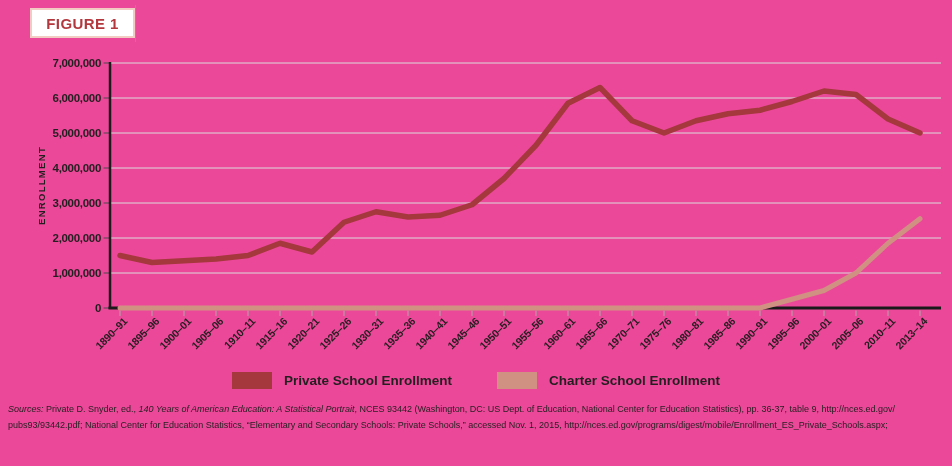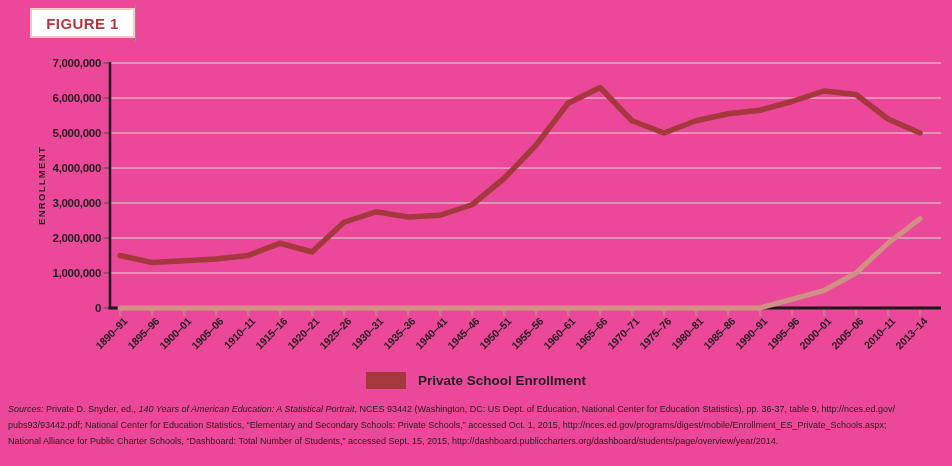--- a/index.html
+++ b/index.html
@@ -128,21 +128,24 @@
       <text transform="translate(896,322) rotate(-45)" text-anchor="end" class="xtick">2010–11</text>
       <text transform="translate(928,322) rotate(-45)" text-anchor="end" class="xtick">2013–14</text>
       <text transform="translate(45,185.5) rotate(-90)" text-anchor="middle" class="axis-title">ENROLLMENT</text>
     </svg>
 
   <div class="legend">
     <div class="legend-item">
       <span class="legend-swatch" style="background: rgb(164, 56, 61);"></span>
       <span class="legend-label">Private School Enrollment</span>
     </div>
+    <div class="legend-item">
+      <span class="legend-swatch" style="background: rgb(208, 145, 131);"></span>
+      <span class="legend-label">Charter School Enrollment</span>
+    </div>
   </div>
 
   <div class="sources">
     <div class="src-line"><span class="it">Sources:</span><span> Private D. Snyder, ed., </span><span class="it">140 Years of American Education: A Statistical Portrait</span><span>, NCES 93442 (Washington, DC: US Dept. of Education, National Center for Education Statistics), pp. 36-37, table 9, http://nces.ed.gov/</span></div>
-    <div class="src-line">pubs93/93442.pdf; National Center for Education Statistics, “Elementary and Secondary Schools: Private Schools,” accessed Oct. 1, 2015, http://nces.ed.gov/programs/digest/mobile/Enrollment_ES_Private_Schools.aspx;</div>
-    <div class="src-line">National Alliance for Public Charter Schools, “Dashboard: Total Number of Students,” accessed Sept. 15, 2015, http://dashboard.publiccharters.org/dashboard/students/page/overview/year/2014.</div>
+    <div class="src-line">pubs93/93442.pdf; National Center for Education Statistics, “Elementary and Secondary Schools: Private Schools,” accessed Nov. 1, 2015, http://nces.ed.gov/programs/digest/mobile/Enrollment_ES_Private_Schools.aspx;</div>
   </div>
 
 </div>
 
 </body></html>

